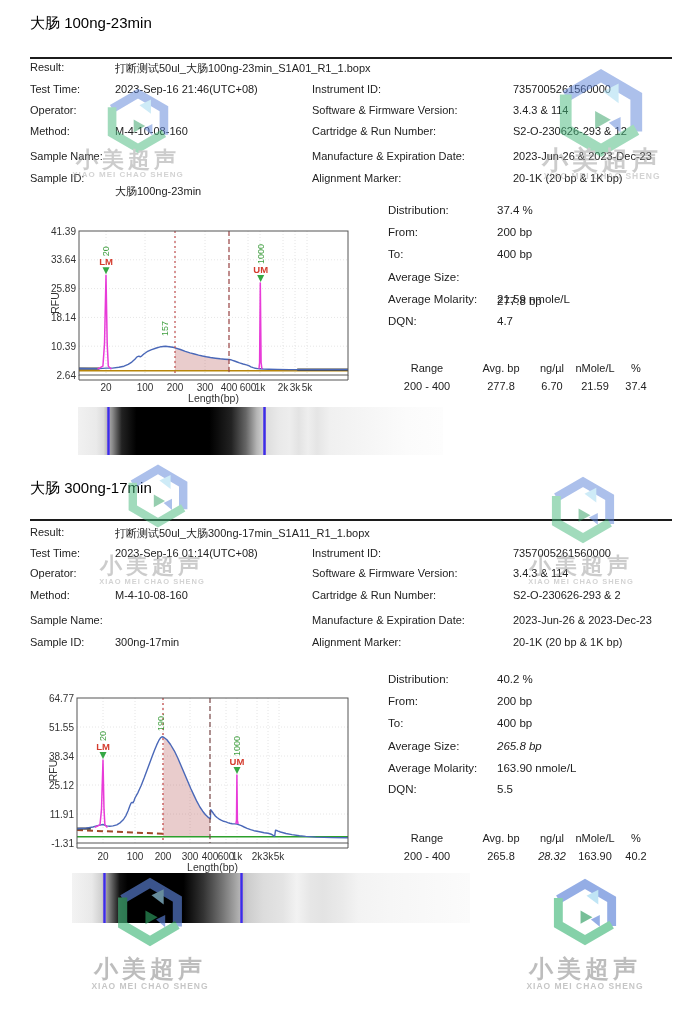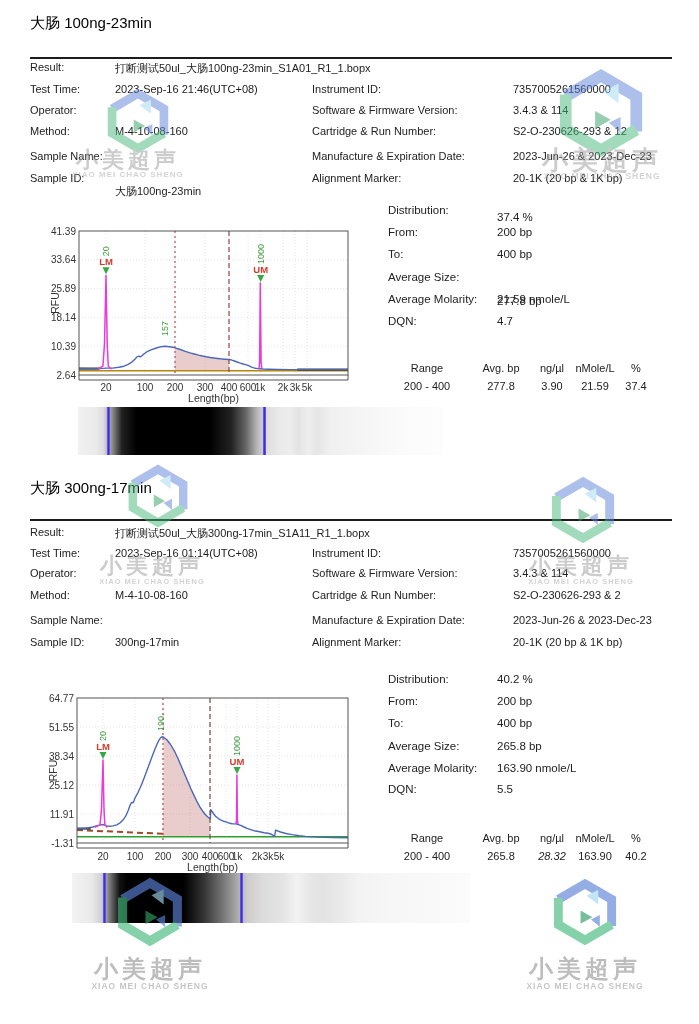--- a/index.html
+++ b/index.html
@@ -82,55 +82,55 @@
       <div class="val" style="left: 513px; top: 567px;">3.4.3 &amp; 114</div>
       <div class="lbl" style="left: 312px; top: 589px;">Cartridge &amp; Run Number:</div>
       <div class="val" style="left: 513px; top: 589px;">S2-O-230626-293 &amp; 2</div>
       <div class="lbl" style="left: 312px; top: 614px;">Manufacture &amp; Expiration Date:</div>
       <div class="val" style="left: 513px; top: 614px;">2023-Jun-26 &amp; 2023-Dec-23</div>
       <div class="lbl" style="left: 312px; top: 636px;">Alignment Marker:</div>
       <div class="val" style="left: 513px; top: 636px;">20-1K (20 bp &amp; 1K bp)</div>
     </div>
   <div id="stats-0">
       <div class="stat-lbl" style="left: 388px; top: 204px;">Distribution:</div>
-      <div class="stat-val" style="left: 497px; top: 211px;">37.4 %</div>
+      <div class="stat-val" style="left: 497px; top: 204px;">37.4 %</div>
       <div class="stat-lbl" style="left: 388px; top: 226px;">From:</div>
       <div class="stat-val" style="left: 497px; top: 226px;">200 bp</div>
       <div class="stat-lbl" style="left: 388px; top: 248px;">To:</div>
       <div class="stat-val" style="left: 497px; top: 248px;">400 bp</div>
       <div class="stat-lbl" style="left: 388px; top: 271px;">Average Size:</div>
       <div class="stat-val" style="left: 497px; top: 271px; margin-top: 24px;">277.8 bp</div>
       <div class="stat-lbl" style="left: 388px; top: 293px;">Average Molarity:</div>
       <div class="stat-val" style="left: 497px; top: 293px;">21.59 nmole/L</div>
       <div class="stat-lbl" style="left: 388px; top: 315px;">DQN:</div>
       <div class="stat-val" style="left: 497px; top: 315px;">4.7</div>
     </div>
   <div id="stats-1">
       <div class="stat-lbl" style="left: 388px; top: 673px;">Distribution:</div>
       <div class="stat-val" style="left: 497px; top: 673px;">40.2 %</div>
       <div class="stat-lbl" style="left: 388px; top: 695px;">From:</div>
       <div class="stat-val" style="left: 497px; top: 695px;">200 bp</div>
       <div class="stat-lbl" style="left: 388px; top: 717px;">To:</div>
       <div class="stat-val" style="left: 497px; top: 717px;">400 bp</div>
       <div class="stat-lbl" style="left: 388px; top: 740px;">Average Size:</div>
-      <div class="stat-val" style="left: 497px; top: 740px;">265.8 bp</div>
+      <div class="stat-val" style="left: 497px; top: 740px; font-style: italic;">265.8 bp</div>
       <div class="stat-lbl" style="left: 388px; top: 762px;">Average Molarity:</div>
       <div class="stat-val" style="left: 497px; top: 762px;">163.90 nmole/L</div>
       <div class="stat-lbl" style="left: 388px; top: 783px;">DQN:</div>
       <div class="stat-val" style="left: 497px; top: 783px;">5.5</div>
     </div>
   <div id="range-0">
       <div class="rng" style="left: 427px; top: 338px;">Range</div>
       <div class="rng" style="left: 501px; top: 338px;">Avg. bp</div>
       <div class="rng" style="left: 552px; top: 338px;">ng/µl</div>
       <div class="rng" style="left: 595px; top: 338px;">nMole/L</div>
       <div class="rng" style="left: 636px; top: 338px;">%</div>
       <div class="rng" style="left: 427px; top: 356px;">200 - 400</div>
       <div class="rng" style="left: 501px; top: 356px;">277.8</div>
-      <div class="rng" style="left: 552px; top: 356px;">3.90</div>
+      <div class="rng" style="left: 552px; top: 356px;">6.70</div>
       <div class="rng" style="left: 595px; top: 356px;">21.59</div>
       <div class="rng" style="left: 636px; top: 356px;">37.4</div>
     </div>
   <div id="range-1">
       <div class="rng" style="left: 427px; top: 808px;">Range</div>
       <div class="rng" style="left: 501px; top: 808px;">Avg. bp</div>
       <div class="rng" style="left: 552px; top: 808px;">ng/µl</div>
       <div class="rng" style="left: 595px; top: 808px;">nMole/L</div>
       <div class="rng" style="left: 636px; top: 808px;">%</div>
       <div class="rng" style="left: 427px; top: 826px;">200 - 400</div>

